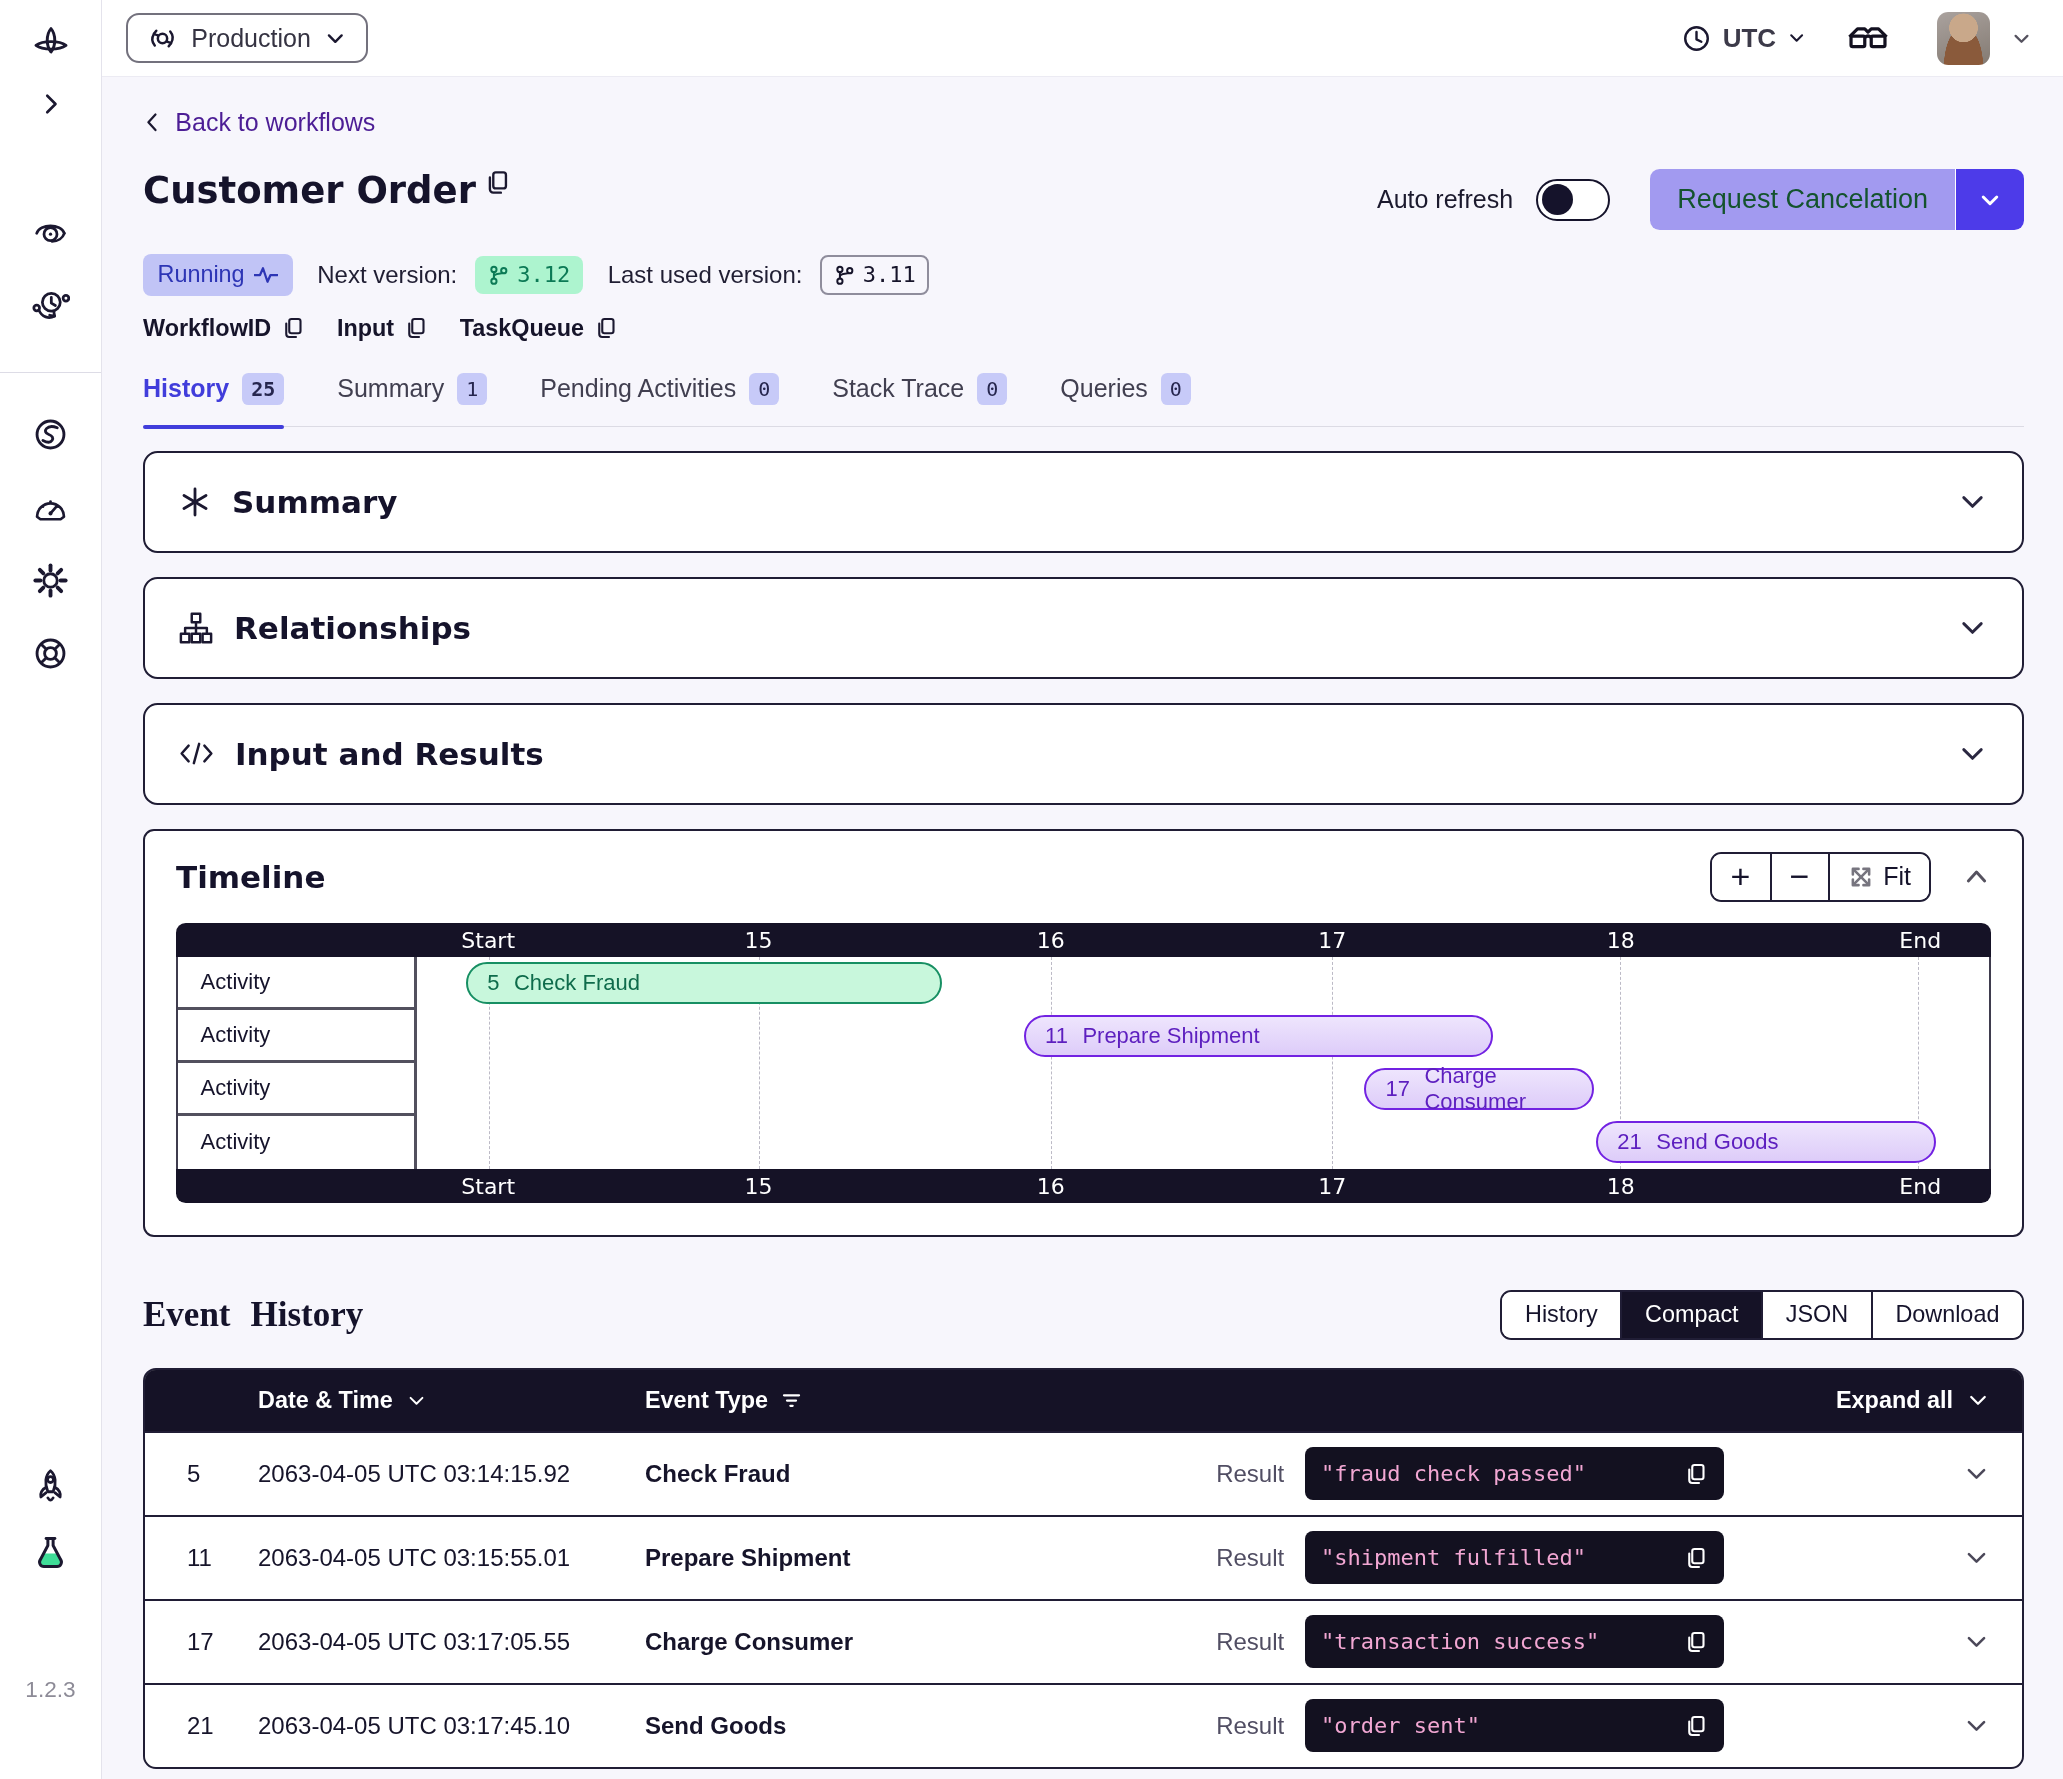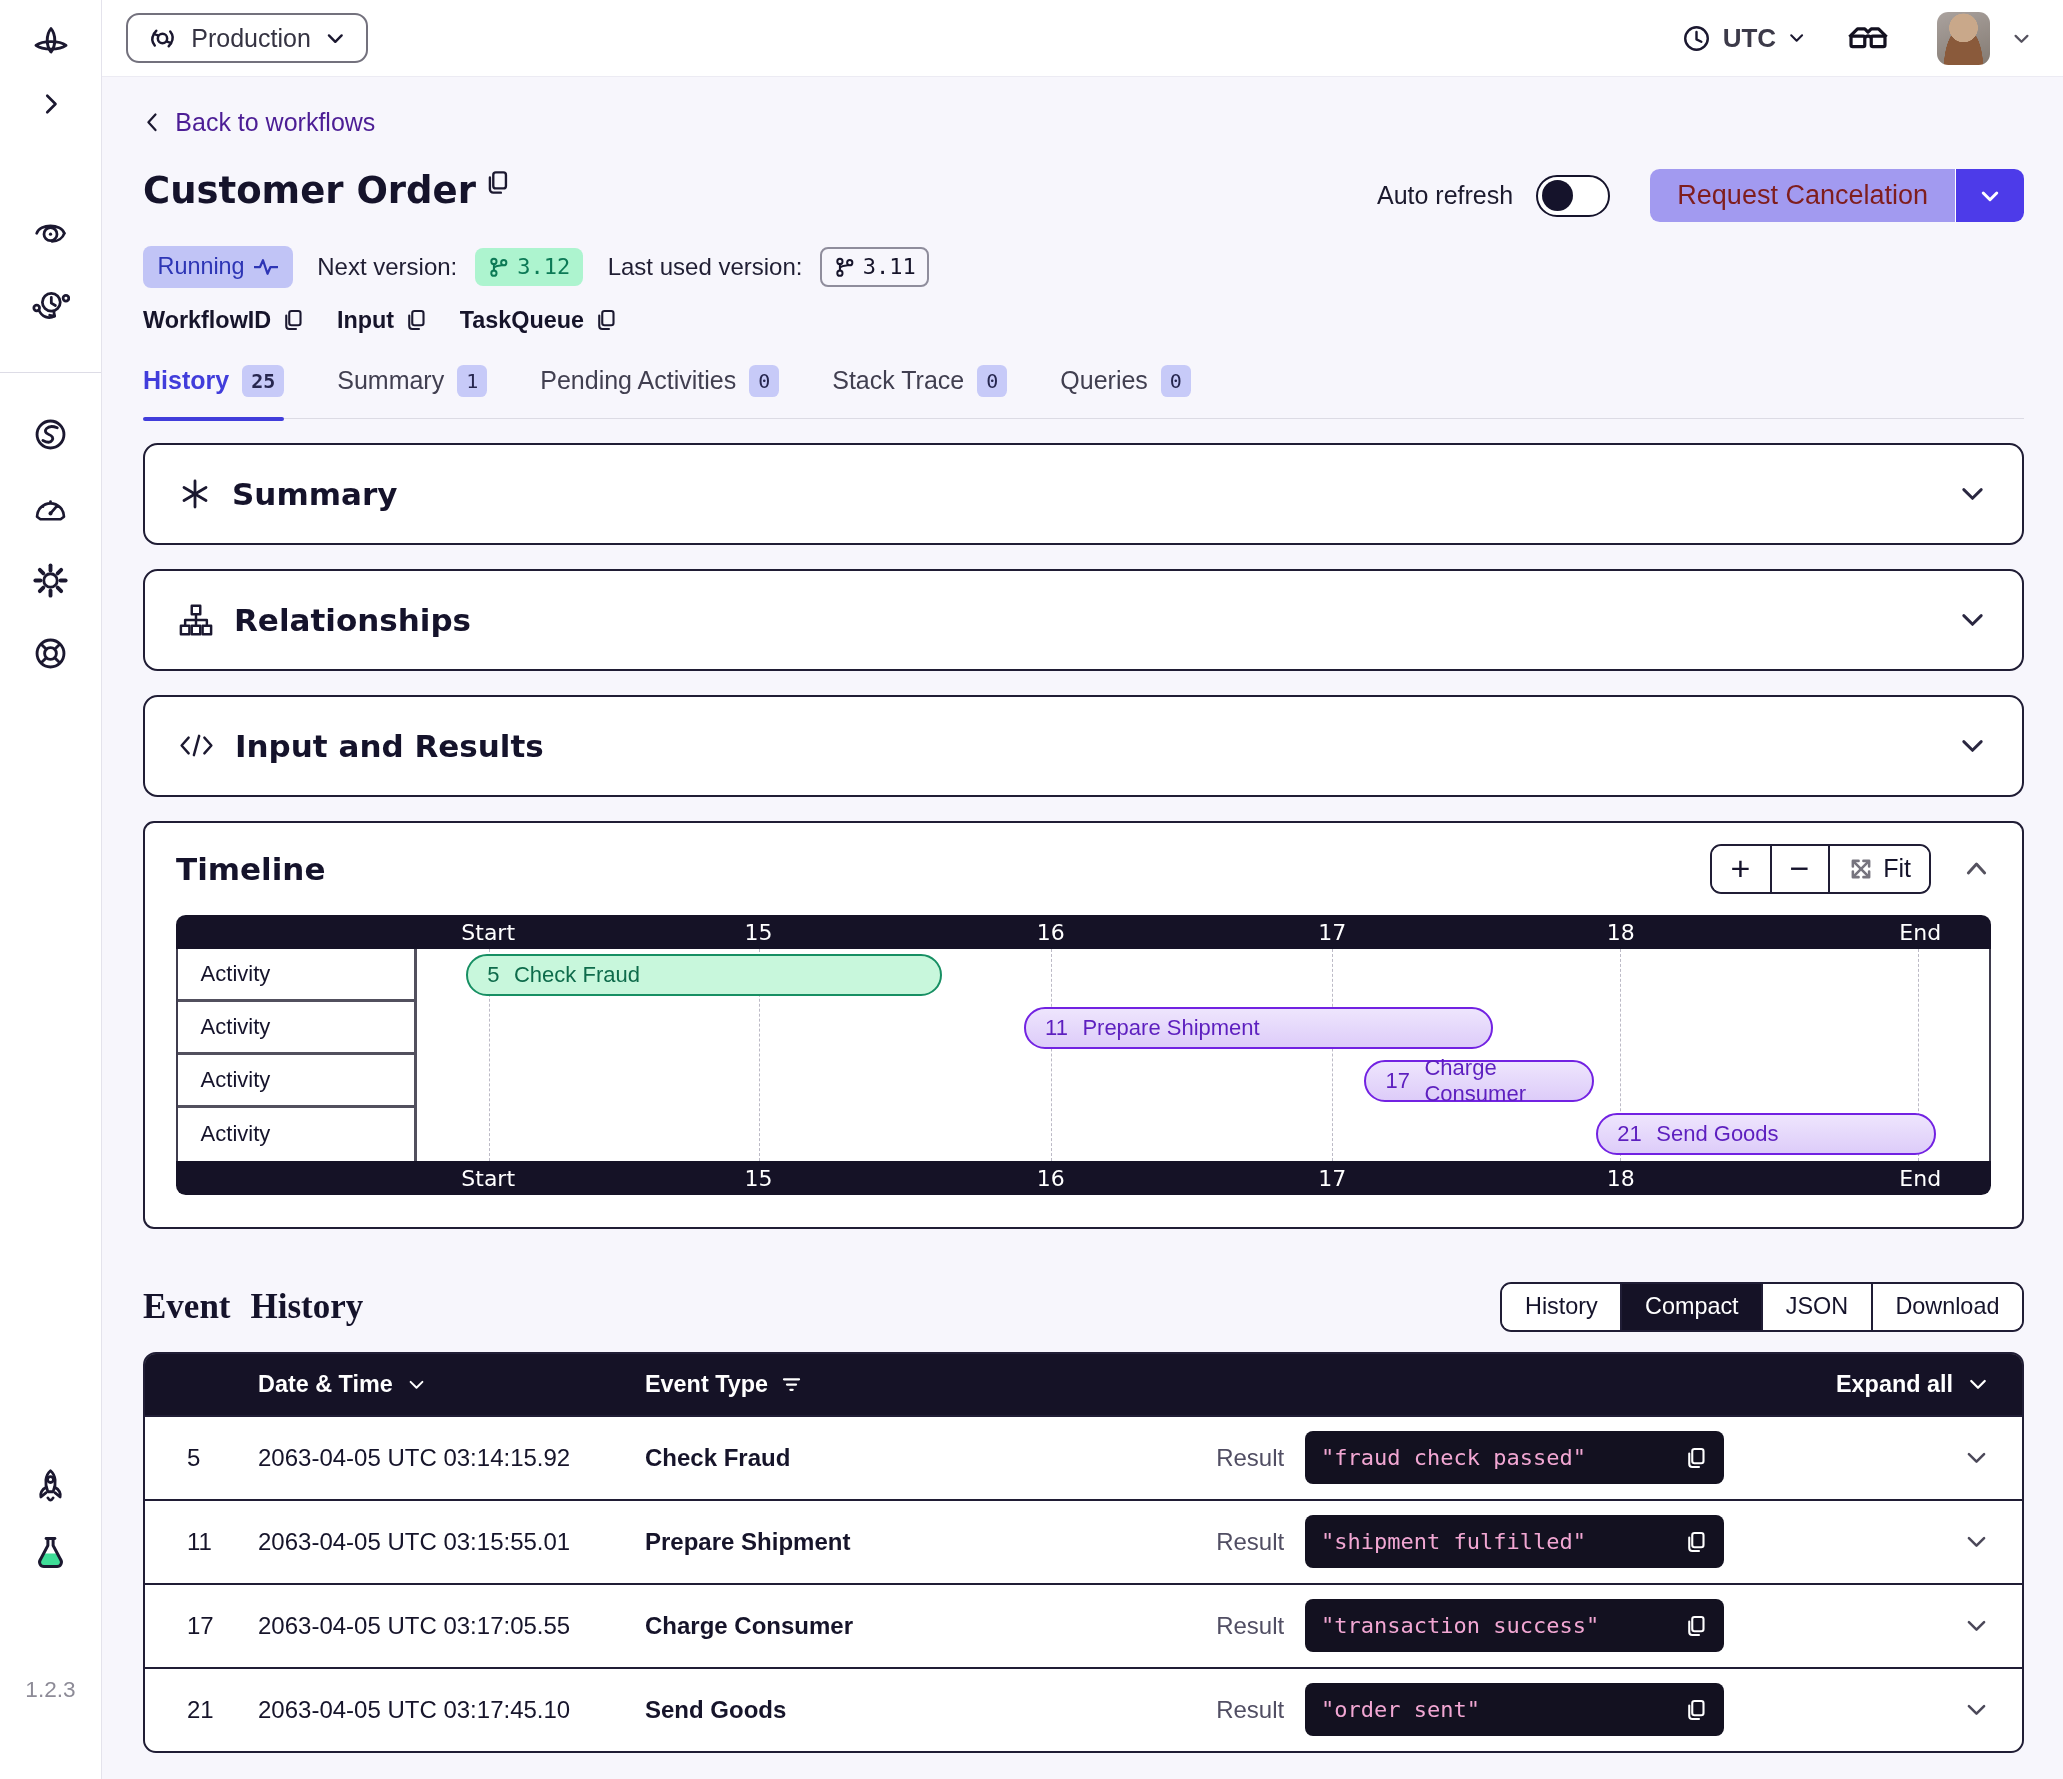--- a/index.html
+++ b/index.html
@@ -36,21 +36,21 @@
 
   .back-row { display:flex; align-items:center; gap:13px; font-size:25px; color:#4c1d95; cursor:pointer; width:fit-content; }
 
   .title-row { margin-top:32px; display:flex; align-items:flex-start; }
   .wf-title { font-family:"DejaVu Sans", sans-serif; font-size:37px; font-weight:600; color:#15132b; display:flex; align-items:flex-start; gap:8px; }
   .title-actions { margin-left:auto; display:flex; align-items:center; gap:22.6px; }
   .autorefresh-label { font-size:25px; color:#1c1a2e; }
   .toggle { width:74px; height:42px; border:2.4px solid #15132b; border-radius:21px; background:#fff; position:relative; cursor:pointer; flex:none; }
   .toggle .knob { position:absolute; left:4px; top:3.2px; width:31px; height:31px; border-radius:50%; background:#15132b; }
   .cancel-btn { display:flex; align-items:stretch; border-radius:9.7px; overflow:hidden; cursor:pointer; margin-left:18px; }
-  .cancel-main { background:#a29af0; color:#7f1d1d; font-size:27px; padding:0 27px; height:53px; display:flex; align-items:center; }
+  .cancel-main { background:#a29af0; color:#14532d; font-size:27px; padding:0 27px; height:61px; display:flex; align-items:center; }
   .cancel-caret { background:#4d3be9; width:69px; display:flex; align-items:center; justify-content:center; border-left:1.6px solid #fff; }
 
   .status-row { margin-top:24px; display:flex; align-items:center; gap:18px; }
   .badge-running { display:flex; align-items:center; gap:9.7px; background:#c1c4f6; color:#2d35b5; font-size:23.4px; font-weight:500; padding:7.3px 14.5px; border-radius:8px; }
   .meta-label { font-size:24px; color:#201e33; margin-left:6.4px; }
   .badge-green { display:flex; align-items:center; gap:8px; background:#adf4cf; color:#0c7a56; font-size:22px; padding:6.4px 13px; border-radius:8px; }
   .badge-outline { display:flex; align-items:center; gap:8px; background:transparent; border:2px solid #8f8d9c; color:#16142a; font-size:22px; padding:5.6px 11.3px; border-radius:8px; }
 
   .ids-row { margin-top:19.3px; display:flex; align-items:center; gap:32px; }
   .id-item { display:flex; align-items:center; gap:9.7px; font-size:23.4px; font-weight:bold; color:#16142a; cursor:pointer; }
@@ -91,21 +91,21 @@
   .g-bar.purple { background:linear-gradient(#eee5fd,#ddccf9); border:2.4px solid #7222e2; color:#5d1fbf; }
 
   
   .eh-head { margin-top:53px; display:flex; align-items:center; }
   .eh-title { font-family:Liberation Serif, serif; font-size:35px; font-weight:600; color:#15132b; word-spacing:11.3px; }
   .seg-group { margin-left:auto; display:flex; border:2.4px solid #201d35; border-radius:11.3px; overflow:hidden; height:50px; background:#fff; }
   .seg-btn { display:flex; align-items:center; padding:0 22.6px; font-size:23.4px; color:#15132b; cursor:pointer; background:#fff; border:none; }
   .seg-btn + .seg-btn { border-left:2.4px solid #201d35; }
   .seg-btn.active { background:#151226; color:#fff; }
 
-  .eh-table { margin-top:20px; border:2.4px solid #201d35; border-radius:13px; overflow:hidden; background:#737373; }
+  .eh-table { margin-top:28px; border:2.4px solid #201d35; border-radius:13px; overflow:hidden; background:#737373; }
   .eh-grid { display:grid; grid-template-columns:71px 387px 1fr 113px 435px 266px; align-items:center; padding:0 32px 0 42px; }
   .eh-thead { background:#151226; height:61px; color:#fff; }
   .th { font-size:23.4px; font-weight:bold; display:flex; align-items:center; gap:13px; }
   .th-expand { grid-column:5 / 7; justify-content:flex-end; cursor:pointer; }
   .eh-row { height:84px; border-top:2.4px solid #201d35; background:#fff; }
   .cell-id { font-size:24px; }
   .cell-date { font-size:24px; }
   .cell-type { font-size:24px; font-weight:bold; }
   .cell-result-label { font-size:24px; color:#514e63; justify-self:end; padding-right:4.8px; }
   .chip { margin-left:16px; height:53px; background:#131120; border-radius:8px; display:flex; align-items:center; padding:0 16px; cursor:default; }

